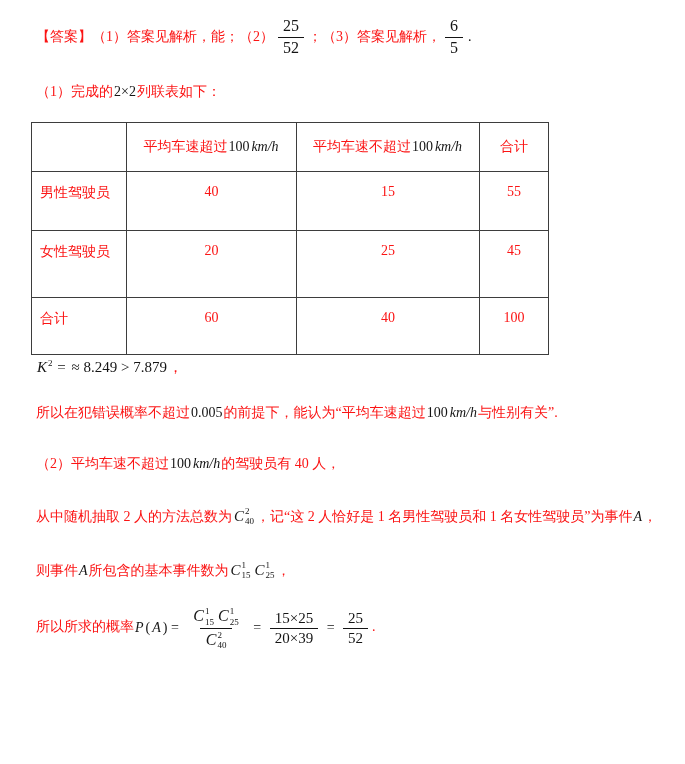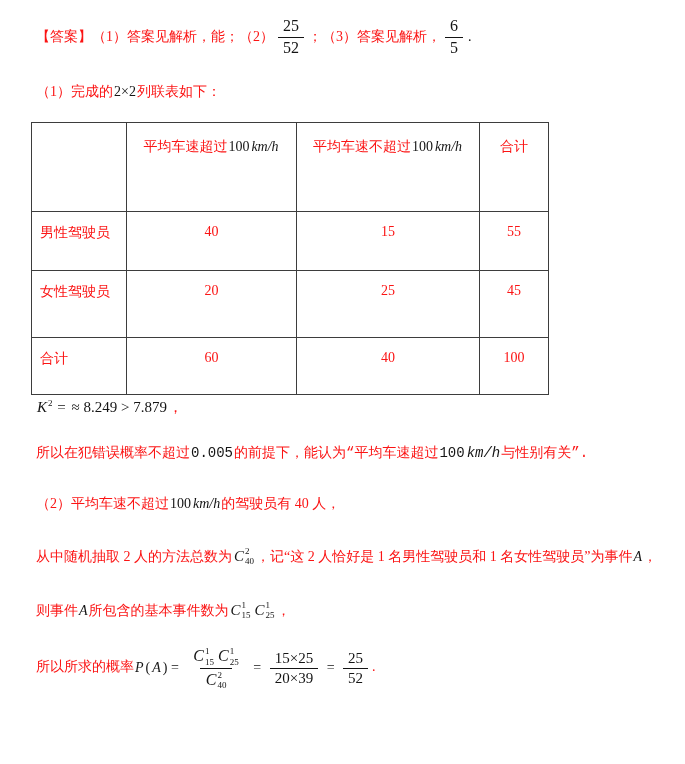--- a/index.html
+++ b/index.html
@@ -34,21 +34,21 @@
                  table-layout:fixed; font-size:14px; }
   table.ctable td { border:1.6px solid #3d3d3d; vertical-align:top;
                     padding:12px 4px 4px; text-align:center; color:#fb1414; }
   table.ctable tr.hdr td { padding-top:15px; }
   table.ctable td.rowlab { text-align:left; padding-left:8px; }
 
   .eq-line { margin-top:3px; font-size:15px; }
   .eq-line .frac { font-size:15px; }
 
   .para { margin-top:33px; }
-  .conclusion-line { margin-top:27px;font-family:Liberation Mono, monospace; }
+  .conclusion-line { margin-top:27px; }
   .prob-line { margin-top:26px; }
   .prob-line .frac { font-size:15px; }
 </style>
 </head>
 <body>
 
 <div class="doc">
 
   <p class="line answer-line">
       <span class="t-cnb">【答案】</span>
@@ -69,21 +69,21 @@
   <p class="line step1-line"><span class="t-cn">（1）完成的</span><span class="t-mn">2×2</span><span class="t-cn">列联表如下：</span></p>
 
   <table class="ctable">
     <colgroup>
         <col style="width: 95px;">
         <col style="width: 170px;">
         <col style="width: 183px;">
         <col style="width: 69px;">
       </colgroup>
     <tbody>
-        <tr class="hdr" style="height: 89px;">
+        <tr class="hdr" style="height: 49px;">
           <td></td>
           <td><span class="t-cn">平均车速超过</span><span class="t-mn">100</span><span class="t-mv">km/h</span></td>
           <td><span class="t-cn">平均车速不超过</span><span class="t-mn">100</span><span class="t-mv">km/h</span></td>
           <td><span class="t-cn">合计</span></td>
         </tr>
         <tr style="height: 59px;">
           <td class="rowlab">男性驾驶员</td>
           <td>40</td>
           <td>15</td>
           <td>55</td>

